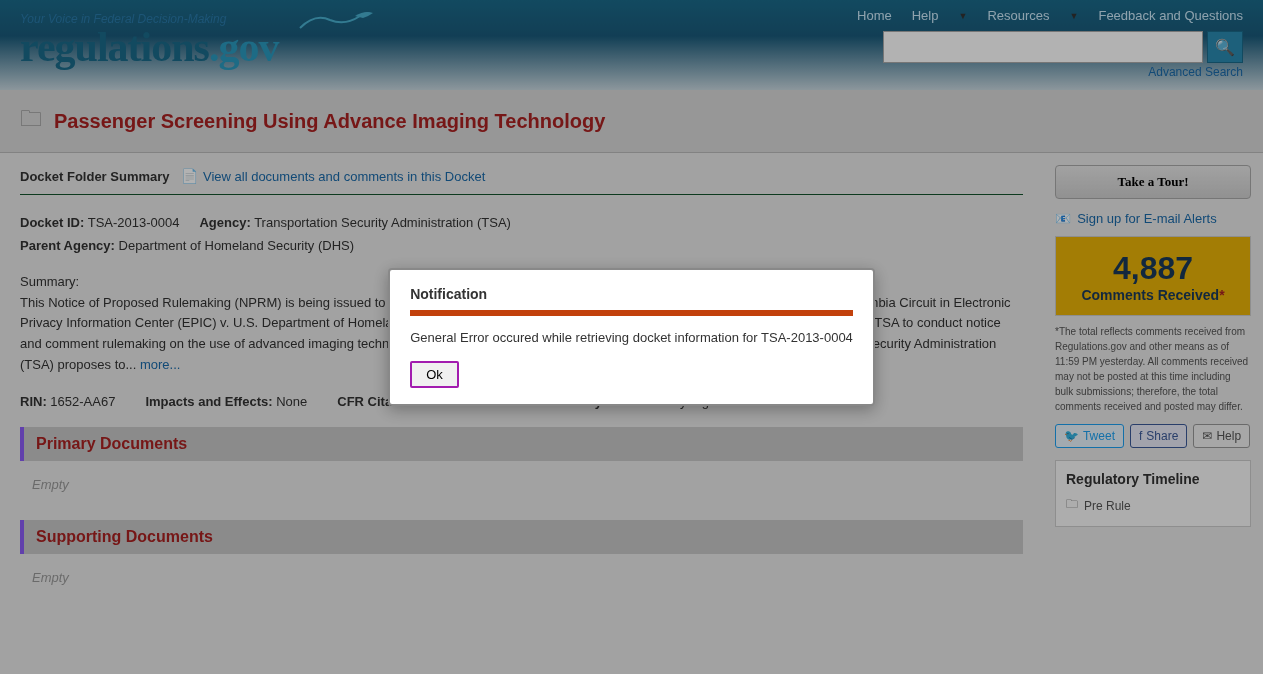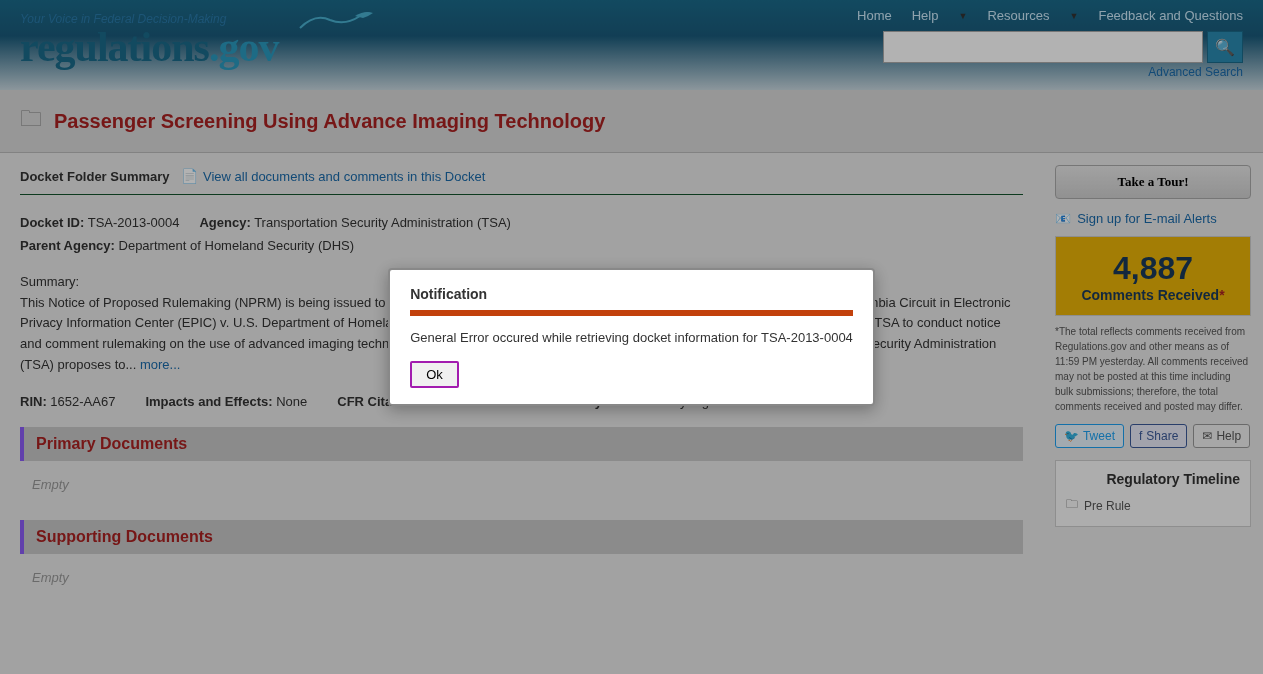--- a/index.html
+++ b/index.html
@@ -169,21 +169,20 @@
       background: #f0f0f0;
     }
     .social-btn.twitter { background: #e8f4fc; border-color: #1da1f2; color: #1da1f2; }
     .social-btn.facebook { background: #e8eaf6; border-color: #3b5998; color: #3b5998; }
     .social-btn.email-btn { background: #f0f0f0; border-color: #999; color: #555; }
 
     #regulatory-timeline {
       background: #f8f8f8;
       border: 1px solid #ccc;
       padding: 10px;
-      text-align: right;
     }
     #regulatory-timeline h4 { font-size: 14px; font-weight: bold; color: #333; margin-bottom: 8px; }
     #pre-rule-row { display: flex; align-items: center; gap: 6px; color: #555; font-size: 12px; }
 
     
     #modal-overlay {
       position: fixed;
       top: 0; left: 0; right: 0; bottom: 0;
       background: rgba(0,0,0,0.3);
       z-index: 1000;

